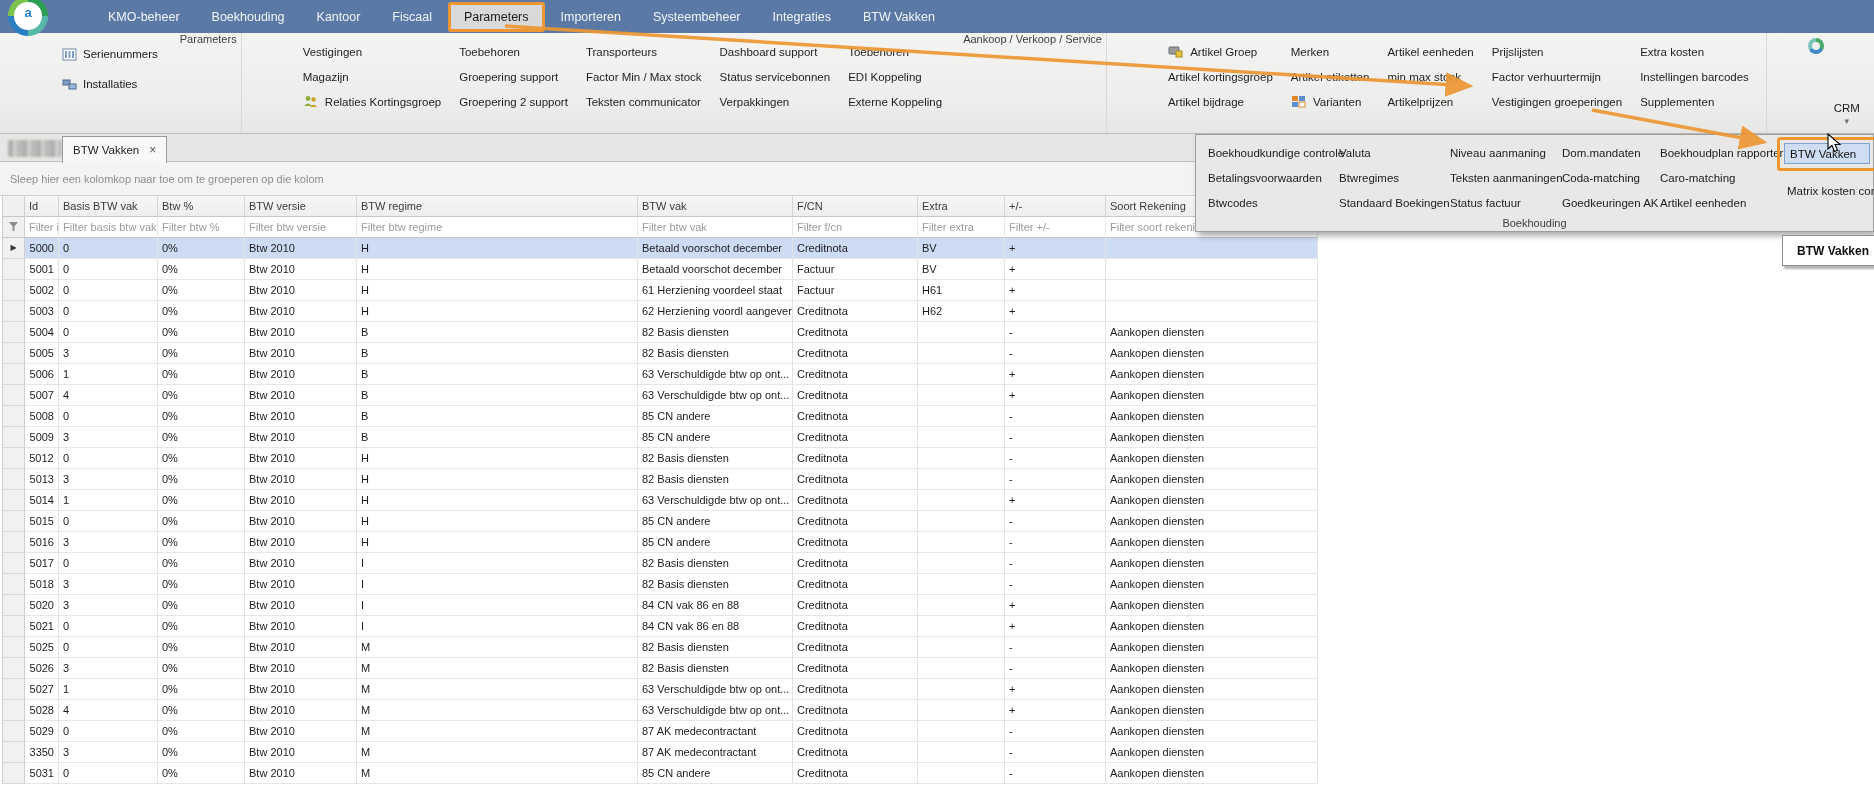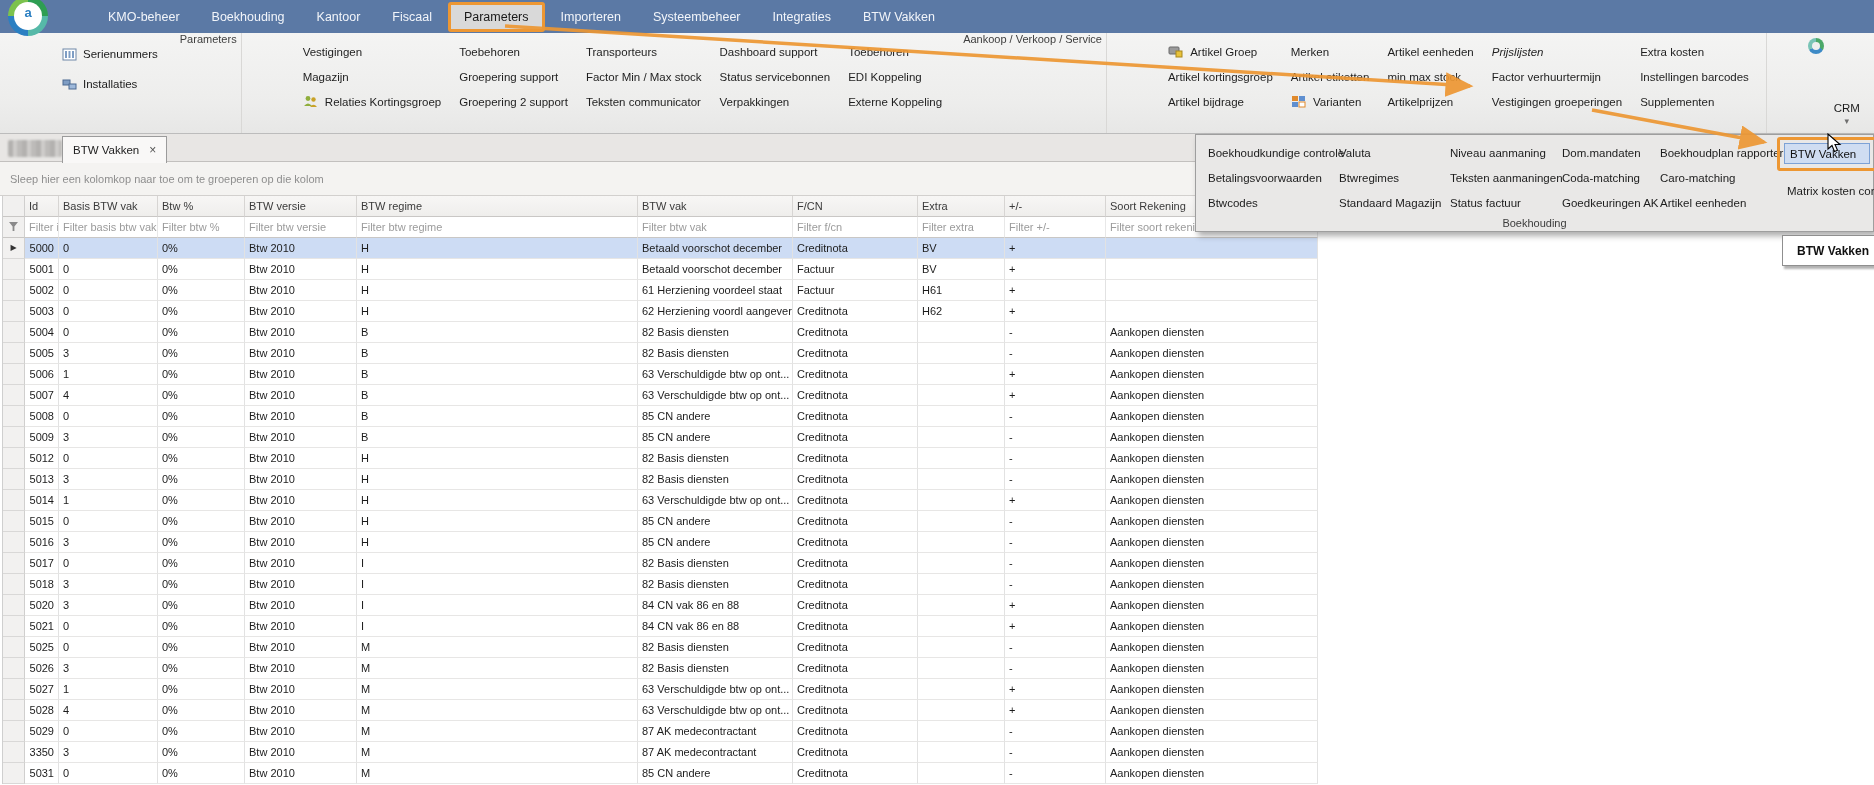--- a/index.html
+++ b/index.html
@@ -231,21 +231,21 @@
             </div>
             <div class="rib-item">
               <span style="margin-left: 0px;">min max stock</span>
             </div>
             <div class="rib-item">
               <span style="margin-left: 0px;">Artikelprijzen</span>
             </div>
           </div>
           <div class="rib-col">
             <div class="rib-item">
-              <span style="margin-left: 0px; font-style: italic;">Prijslijsten</span>
+              <span style="margin-left: 0px;">Prijslijsten</span>
             </div>
             <div class="rib-item">
               <span style="margin-left: 0px;">Factor verhuurtermijn</span>
             </div>
             <div class="rib-item">
               <span style="margin-left: 0px;">Vestigingen groeperingen</span>
             </div>
           </div>
           <div class="rib-col">
             <div class="rib-item">
@@ -478,21 +478,21 @@
         <div class="cell" style="width: 112px; flex: 0 0 112px;">Btw 2010</div>
         <div class="cell" style="width: 281px; flex: 0 0 281px;">B</div>
         <div class="cell" style="width: 155px; flex: 0 0 155px;">85 CN andere</div>
         <div class="cell" style="width: 125px; flex: 0 0 125px;">Creditnota</div>
         <div class="cell" style="width: 87px; flex: 0 0 87px;"></div>
         <div class="cell" style="width: 101px; flex: 0 0 101px;">-</div>
         <div class="cell" style="width: 212px; flex: 0 0 212px;">Aankopen diensten</div>
       </div>
       <div class="grow">
         <div class="indcell"></div>
-        <div class="cell r" style="width: 34px; flex: 0 0 34px;">5012</div>
+        <div class="cell r" style="width: 34px; flex: 0 0 34px; text-align: center;">5012</div>
         <div class="cell" style="width: 99px; flex: 0 0 99px;">0</div>
         <div class="cell" style="width: 87px; flex: 0 0 87px;">0%</div>
         <div class="cell" style="width: 112px; flex: 0 0 112px;">Btw 2010</div>
         <div class="cell" style="width: 281px; flex: 0 0 281px;">H</div>
         <div class="cell" style="width: 155px; flex: 0 0 155px;">82 Basis diensten</div>
         <div class="cell" style="width: 125px; flex: 0 0 125px;">Creditnota</div>
         <div class="cell" style="width: 87px; flex: 0 0 87px;"></div>
         <div class="cell" style="width: 101px; flex: 0 0 101px;">-</div>
         <div class="cell" style="width: 212px; flex: 0 0 212px;">Aankopen diensten</div>
       </div>
@@ -697,21 +697,21 @@
 <div class="panel">
   <div class="pcols" id="panel-cols">
       <div class="pcol" style="width: 131px;">
         <div class="pitem">Boekhoudkundige controle</div>
         <div class="pitem">Betalingsvoorwaarden</div>
         <div class="pitem">Btwcodes</div>
       </div>
       <div class="pcol" style="width: 111px;">
         <div class="pitem">Valuta</div>
         <div class="pitem">Btwregimes</div>
-        <div class="pitem">Standaard Magazijn</div>
+        <div class="pitem">Standaard Boekingen</div>
       </div>
       <div class="pcol" style="width: 112px;">
         <div class="pitem">Niveau aanmaning</div>
         <div class="pitem">Teksten aanmaningen</div>
         <div class="pitem">Status factuur</div>
       </div>
       <div class="pcol" style="width: 98px;">
         <div class="pitem">Dom.mandaten</div>
         <div class="pitem">Coda-matching</div>
         <div class="pitem">Goedkeuringen AK</div>

